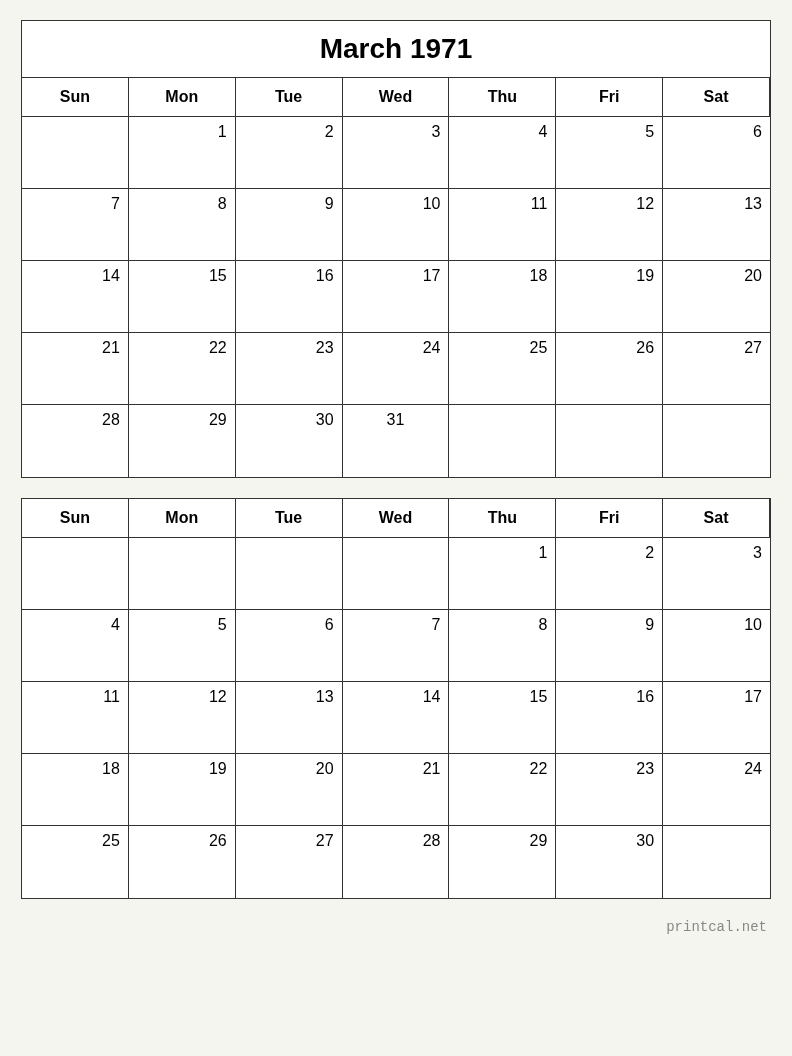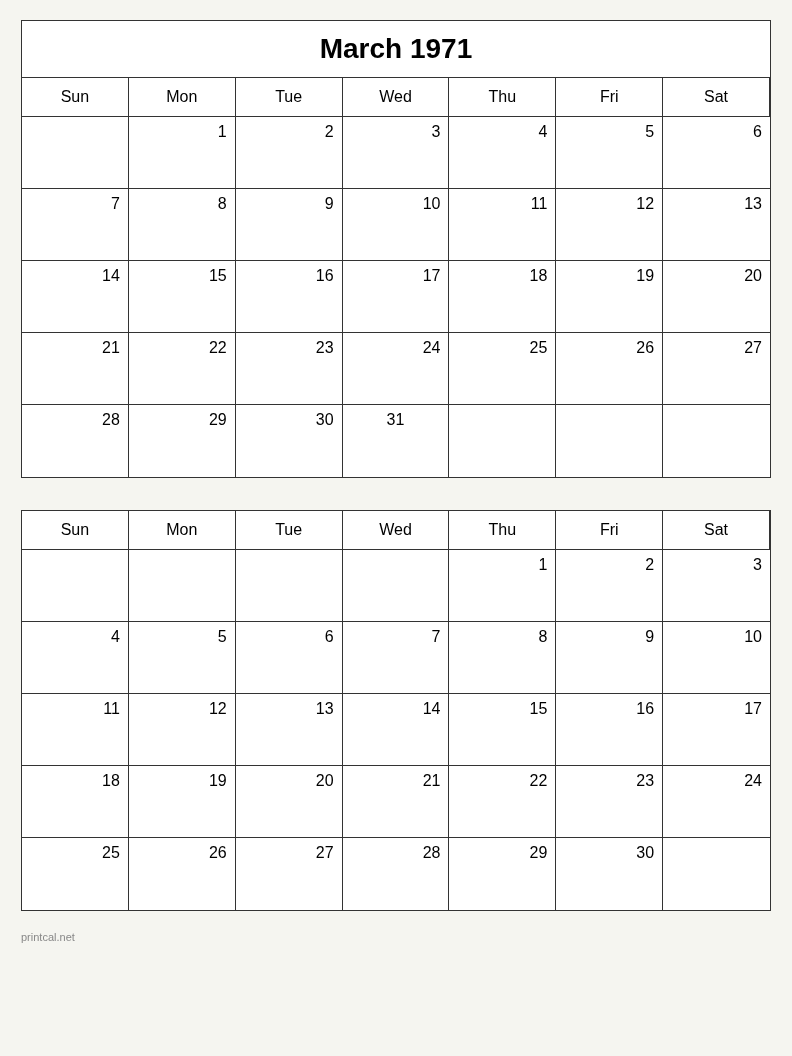--- a/index.html
+++ b/index.html
@@ -30,21 +30,21 @@
     .calendar-grid {
       display: grid;
       grid-template-columns: repeat(7, 1fr);
       width: 100%;
     }
     .day-header {
       border-right: 1px solid #333;
       border-bottom: 1.5px solid #333;
       text-align: center;
       font-size: 16px;
-      font-weight: normal;
+      font-weight: bold;
       padding: 10px 0;
       background: #fff;
     }
     .day-header:last-child {
       border-right: none;
     }
     .day-cell {
       border-right: 1px solid #333;
       border-bottom: 1px solid #333;
       min-height: 72px;
@@ -54,30 +54,32 @@
       vertical-align: top;
       background: #fff;
     }
     .day-cell:last-child {
       border-right: none;
     }
     .day-cell.empty {
       background: #fff;
     }
     .watermark {
-      font-size: 11px;
+      text-align: right;
+      font-size: 14px;
       color: #888;
       width: 750px;
       padding-right: 4px;
+      font-family: Liberation Mono, monospace;
     }
   </style>
 </head>
 <body>
 
-<div id="calendars-container" style="display: flex; flex-direction: column; gap: 32px; align-items: center;">
+<div id="calendars-container" style="display: flex; flex-direction: column; gap: 20px; align-items: center;">
     <div class="calendar">
       <div class="calendar-title">March 1971</div>
       <div class="calendar-grid">
         <div class="day-header">Sun</div>
         <div class="day-header">Mon</div>
         <div class="day-header">Tue</div>
         <div class="day-header">Wed</div>
         <div class="day-header">Thu</div>
         <div class="day-header">Fri</div>
         <div class="day-header">Sat</div>

